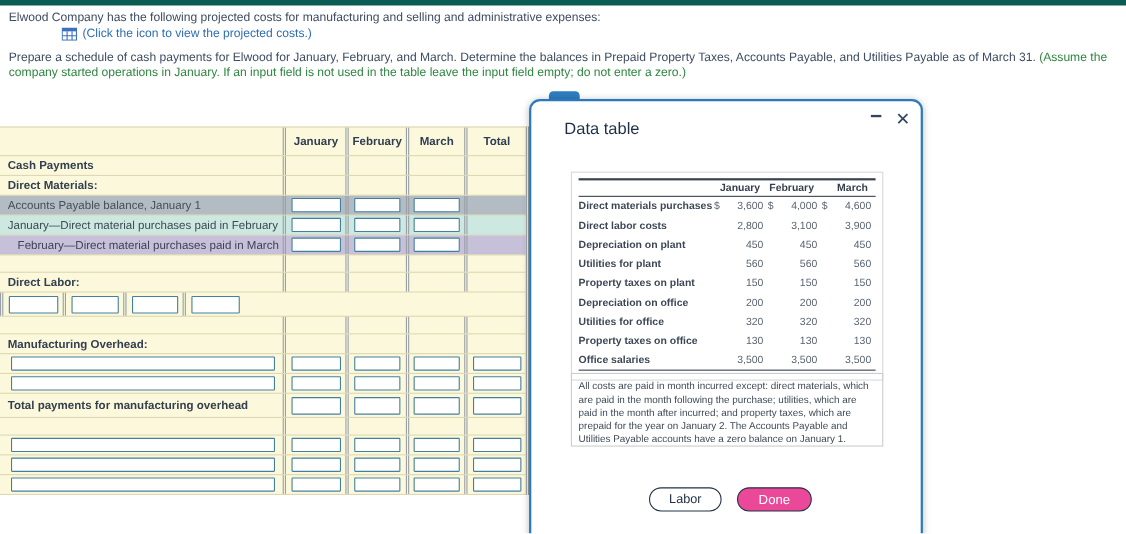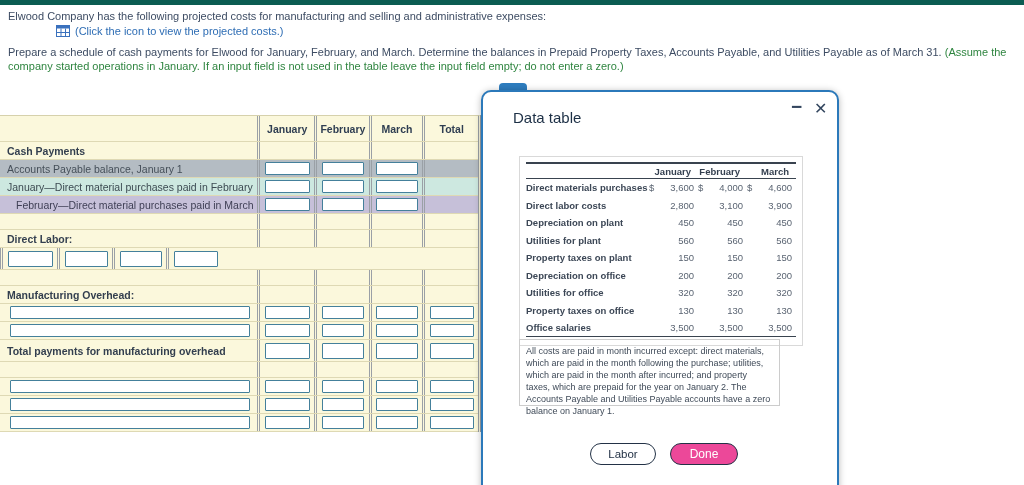--- a/index.html
+++ b/index.html
@@ -63,21 +63,21 @@
   .dhead .dlabel { width:121px; }
   .dhead .dh { width:49px; text-align:right; padding-right:5px; font-size:9.5px; font-weight:bold; color:#333f4f; }
   .drow { display:flex; height:17.5px; align-items:center; }
   .drow.last { border-bottom:1.5px solid #39434f; }
   .dlabel { width:121px; font-size:9.5px; font-weight:bold; color:#3c4756; white-space:nowrap; }
   .dcell { width:49px; display:flex; align-items:center; font-size:9.5px; color:#5a6472; padding:0 2px 0 2px; }
   .dcell .ds { }
   .dcell .dv { margin-left:auto; }
 
   #dnote {
-    position:absolute; left:36px; top:247px; width:261px; height:67px;
+    position:absolute; left:36px; top:247px; width:284px; height:67px;
     border:1px solid #cccccc; padding:5px 6px; font-size:9px; line-height:12px; color:#3f4a58;
   }
   #print-btn {
     position:absolute; left:107px; top:351px; width:66px; height:22px;
     background:#fff; color:#233246; border:1.5px solid #233246; border-radius:12px;
     font-size:11.5px; font-family:"Liberation Sans",sans-serif; cursor:pointer;
   }
   #done-btn {
     position:absolute; left:187px; top:351px; width:68px; height:22px;
     background:#ec4899; color:#fff; border:1.5px solid #233246; border-radius:12px;
@@ -118,20 +118,27 @@
         <div class="c num tot">Total</div>
       </div>
 
   <div class="wrow section">
         <div class="c label">Cash Payments</div>
         <div class="c num jan"></div>
         <div class="c num feb"></div>
         <div class="c num mar"></div>
         <div class="c num tot"></div>
       </div>
+      <div class="wrow section">
+        <div class="c label">Direct Materials:</div>
+        <div class="c num jan"></div>
+        <div class="c num feb"></div>
+        <div class="c num mar"></div>
+        <div class="c num tot"></div>
+      </div>
       <div class="wrow shade-gray">
         <div class="c label">Accounts Payable balance, January 1</div>
         <div class="c num jan">
           <input class="win" style="">
         </div>
         <div class="c num feb">
           <input class="win" style="">
         </div>
         <div class="c num mar">
           <input class="win" style="">

